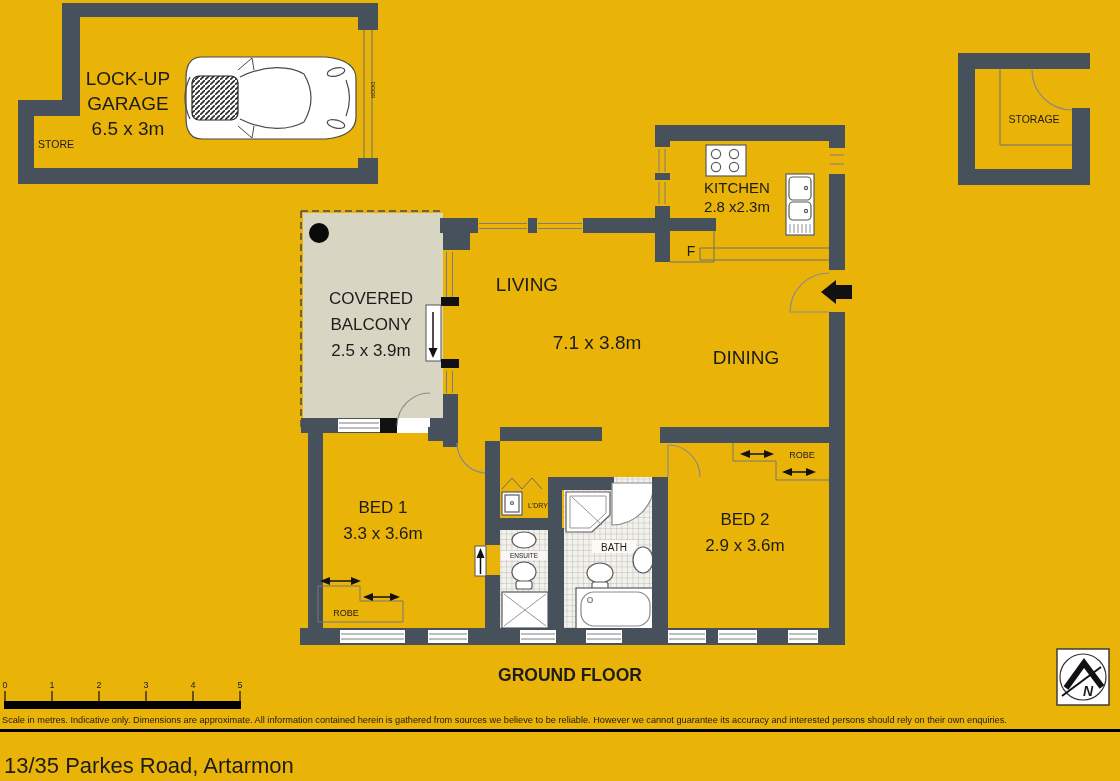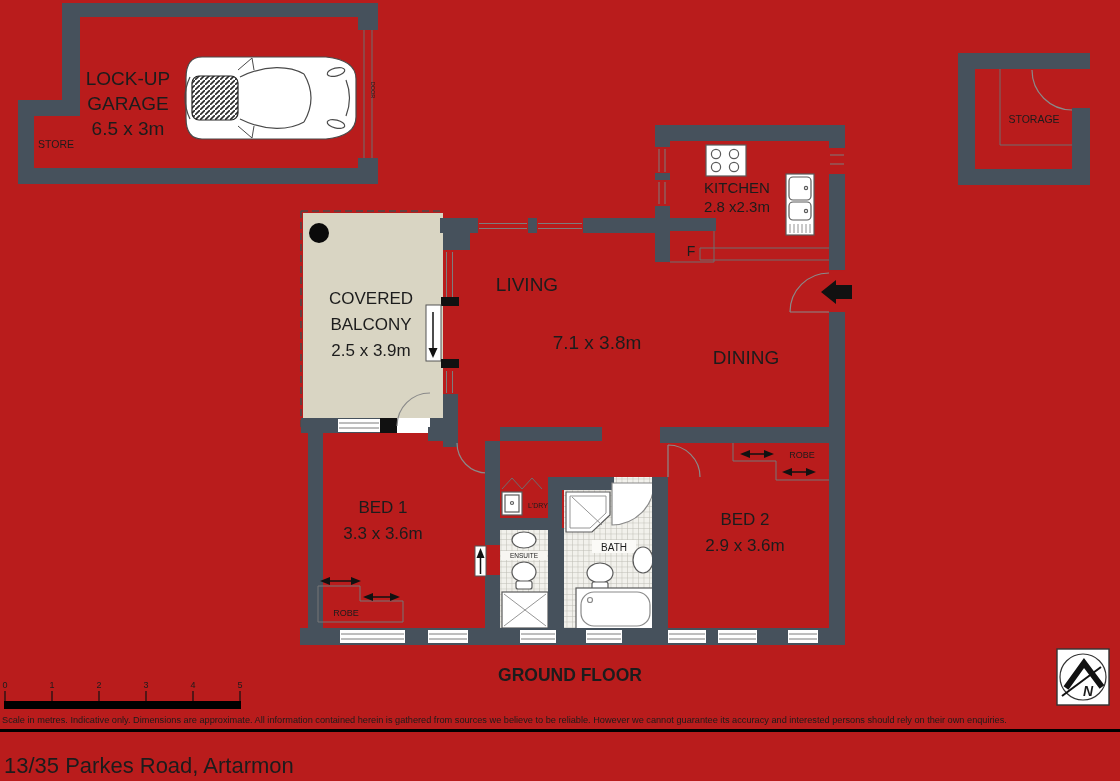--- a/index.html
+++ b/index.html
@@ -1,17 +1,17 @@
 <!DOCTYPE html>
 <html style="--wall: #46515c; --balcony: #d9d5c3; --accent_black: #111111;"><head>
 <meta charset="utf-8">
 <style>
   :root{ --wall:#46515c; --balcony:#d9d5c3; --accent_black:#111111; }
   html,body{margin:0;padding:0;background:#ffffff;}
-  #stage{position:relative;width:1120px;height:781px;background:#b91c1c;overflow:hidden;}
+  #stage{position:relative;width:1120px;height:781px;background:#eab308;overflow:hidden;}
   svg{display:block;}
   svg text{font-family:"Liberation Sans", sans-serif; fill:#1c1c1c;}
   .roomlabel{font-size:19px;}
   .dimlabel{font-size:19px;}
   .midlabel{font-size:17px;}
   .kitchenlabel{font-size:15px;}
   .smalllabel{font-size:10.5px;}
   .tinylabel{font-size:9px;}
   .microlabel{font-size:7px;}
   .wall{fill:var(--wall);}

